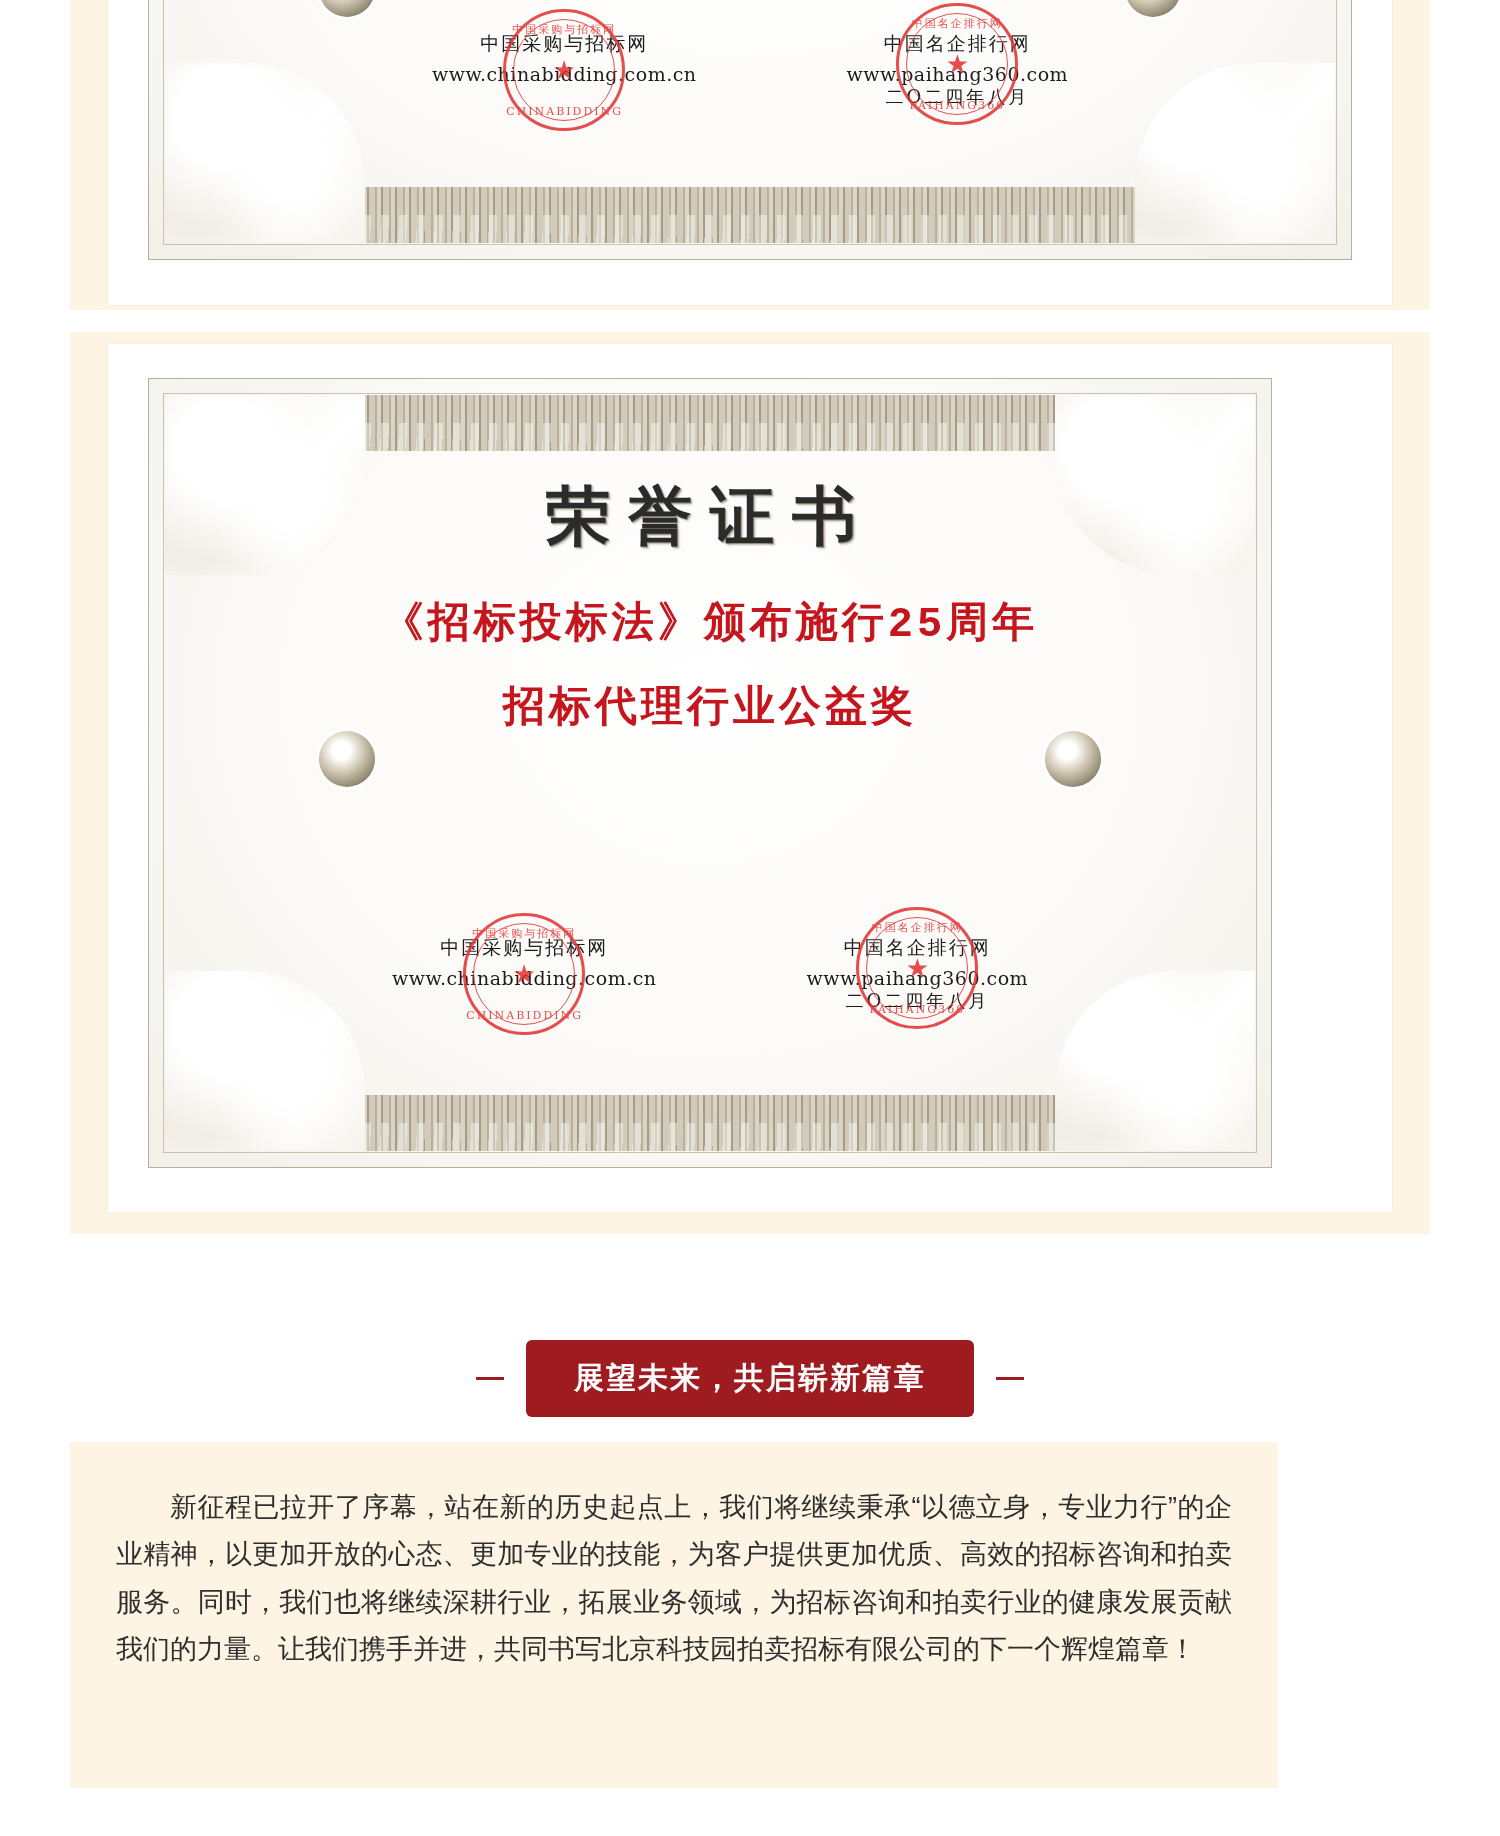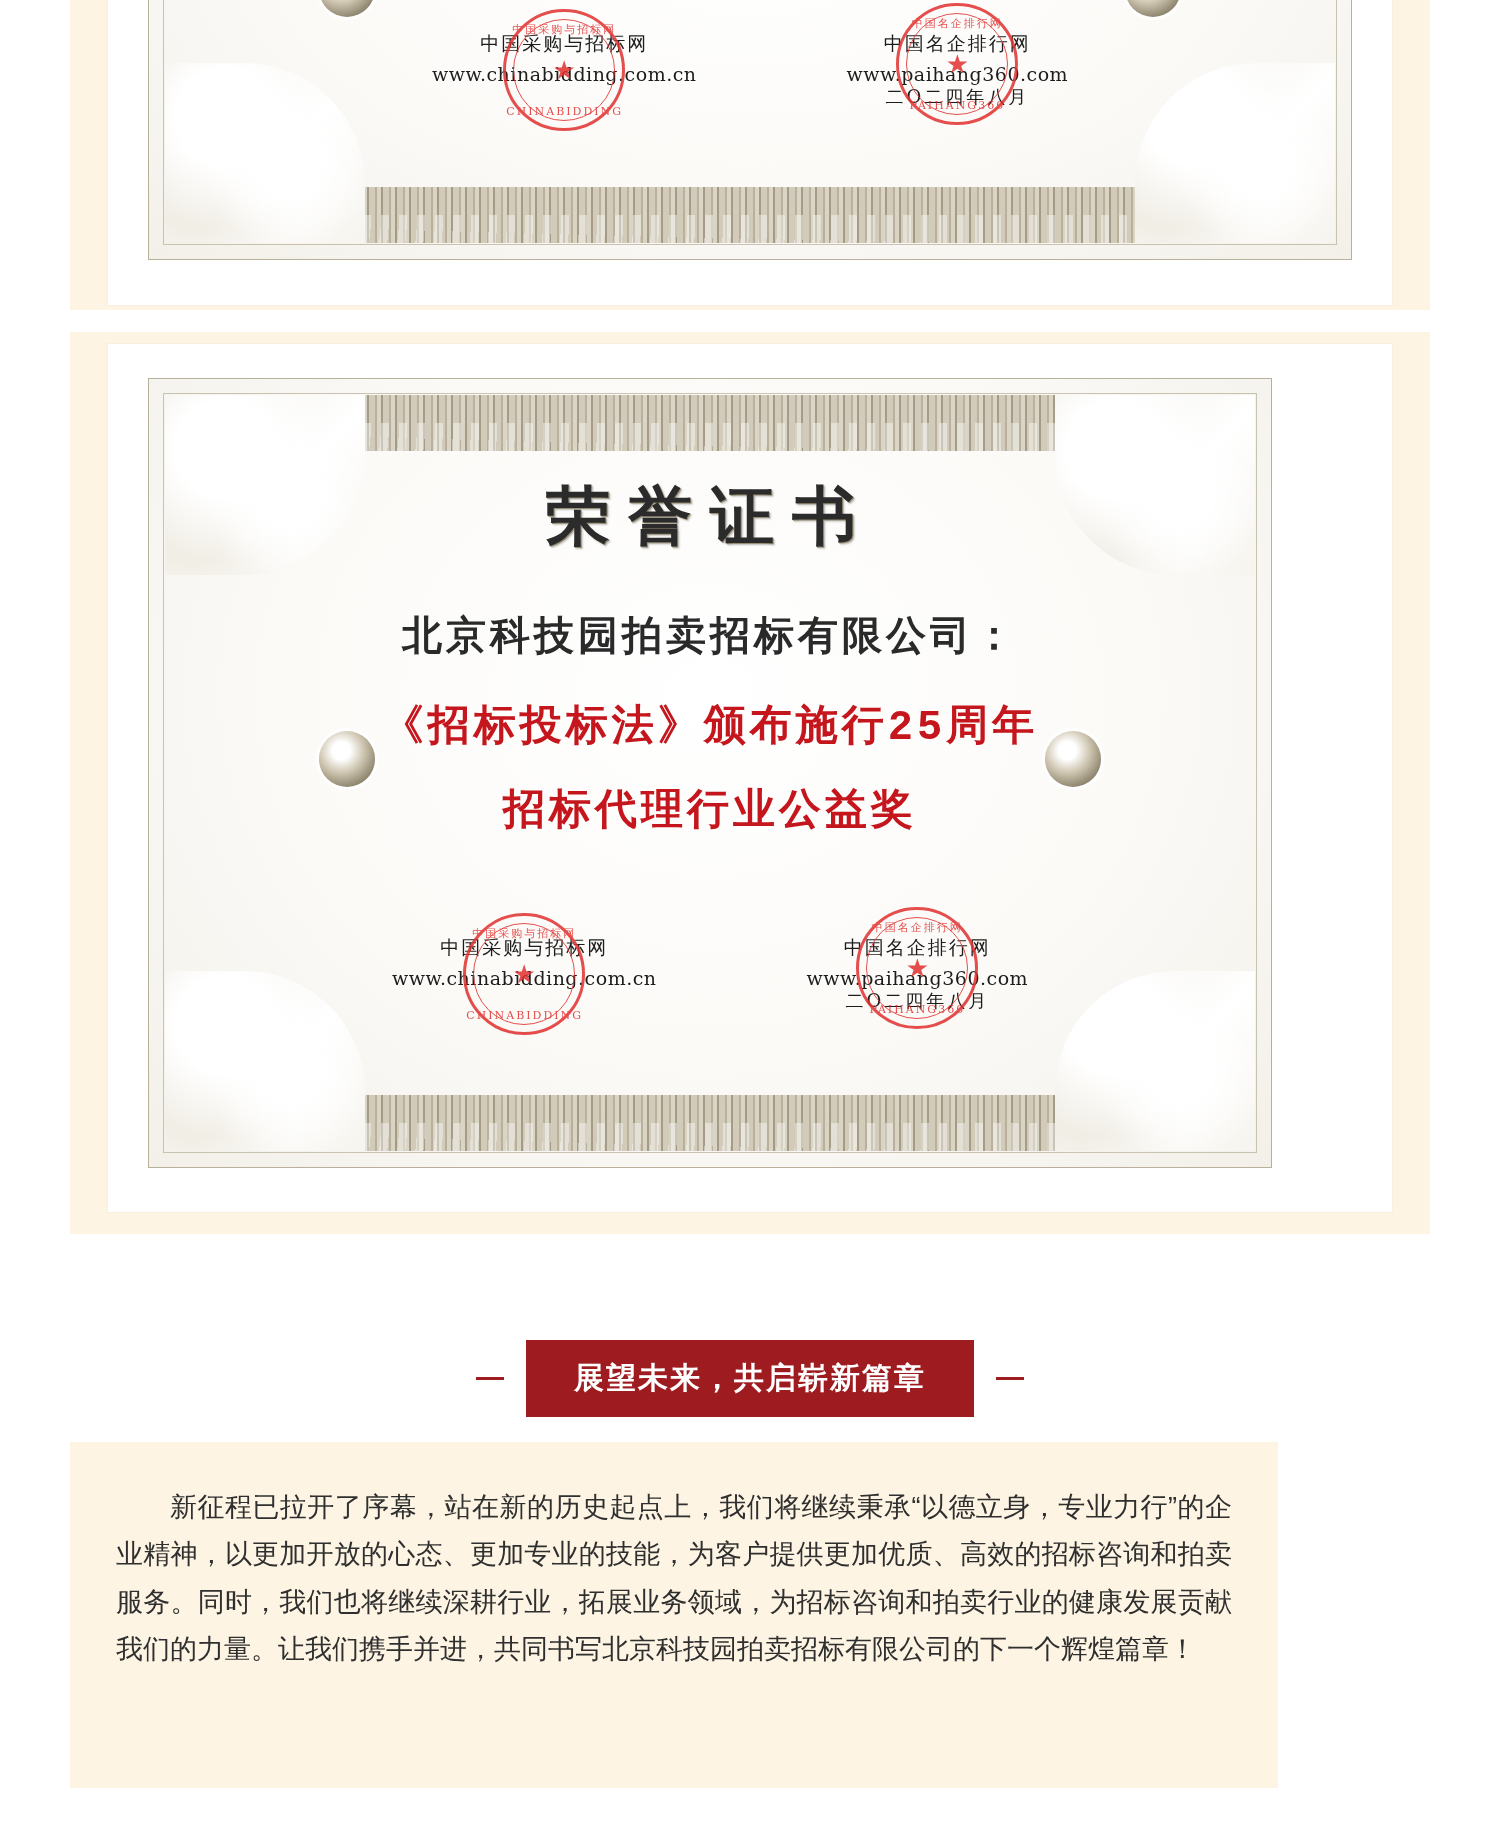--- a/index.html
+++ b/index.html
@@ -192,21 +192,21 @@
     justify-content: center;
     gap: 22px;
   }
   .pill {
     background: #9e1b20;
     color: #ffffff;
     font-size: 30px;
     font-weight: bold;
     letter-spacing: 2px;
     padding: 18px 48px;
-    border-radius: 0;
+    border-radius: 6px;
     font-family: "Liberation Sans", sans-serif;
   }
   .dash {
     width: 28px; height: 3px;
     background: #9e1b20;
   }
 
   
   .para-block {
     position: absolute;
@@ -274,21 +274,20 @@
       <div class="orn-band bottom"></div>
       <div class="corner tl"></div>
       <div class="corner tr"></div>
       <div class="corner bl"></div>
       <div class="corner br"></div>
       <div class="side-medal" style="left:170px; top:352px;"></div>
       <div class="side-medal" style="right:170px; top:352px;"></div>
 
       <div class="cert-body">
         <div class="cert-title" style="font-size:64px; margin-top:14px;">荣誉证书</div>
-        <div class="cert-company" style="font-size:40px; margin-top:48px;">北京科技园拍卖招标有限公司：</div>
         <div class="cert-award" style="font-size:42px; margin-top:34px;">《招标投标法》颁布施行25周年</div>
         <div class="cert-award" style="font-size:42px; margin-top:28px;">招标代理行业公益奖</div>
       </div>
 
       <div class="stamp-row" style="top:556px;">
         <div class="stamp-block">
           <div class="stamp-org">中国采购与招标网</div>
           <div class="stamp-url">www.chinabidding.com.cn</div>
           <div class="stamp-date"></div>
           <div class="seal">

